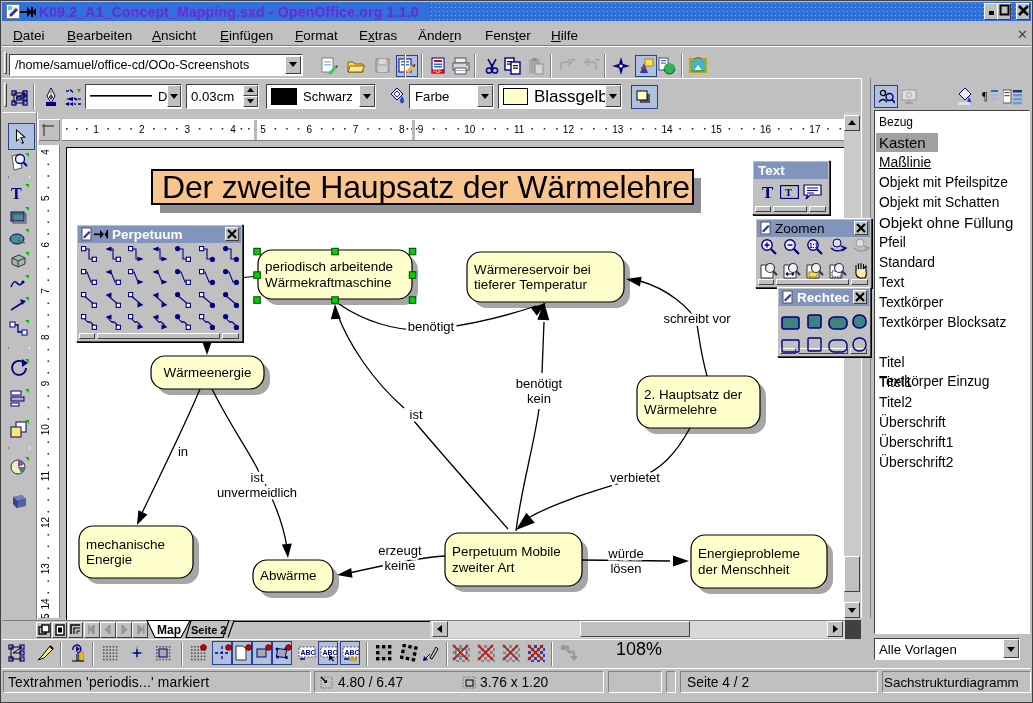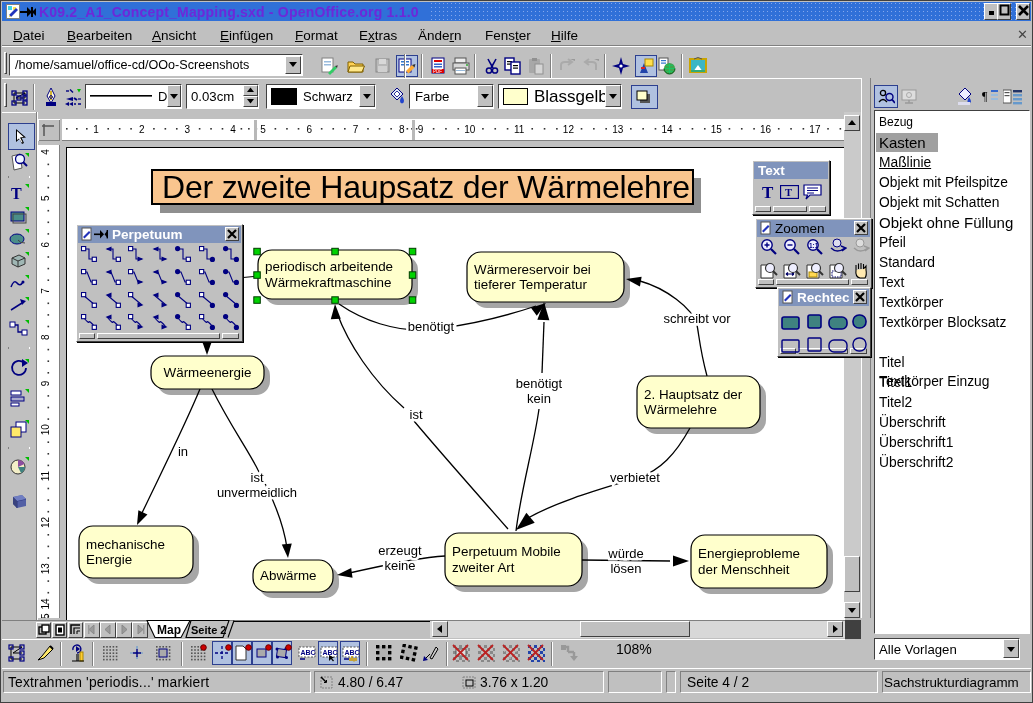--- a/index.html
+++ b/index.html
@@ -1226,15 +1226,15 @@
     <rect x="1" y="1" width="11" height="11" fill="none" stroke="#808080" stroke-dasharray="2 1"></rect>
     <path d="M1 1 L6 6" stroke="#000" stroke-width="1.4"></path>
     <path d="M4 6.5 L6.5 6.5 L6.5 4" stroke="#000" fill="none"></path>
   </svg>
 <div class="abs txt" style="left:338px;top:675px;font-size:13.8px;line-height:15.8px;white-space:nowrap;">4.80 / 6.47</div>
 <svg class="abs" style="left:462px;top:676px;" width="15" height="13" viewBox="0 0 15 13">
     <rect x="1" y="1" width="12" height="11" fill="none" stroke="#808080" stroke-dasharray="2 1"></rect>
     <rect x="4" y="4" width="7" height="6" fill="none" stroke="#000"></rect>
   </svg>
 <div class="abs txt" style="left:480px;top:675px;font-size:13.8px;line-height:15.8px;white-space:nowrap;">3.76 x 1.20</div>
-<div class="abs txt" style="left:616px;top:642px;font-size:14px;line-height:15.8px;white-space:nowrap;">108%</div>
+<div class="abs txt" style="left:616px;top:642px;font-size:18px;line-height:15.8px;white-space:nowrap;">108%</div>
 <div class="abs txt" style="left:687px;top:675px;font-size:13.8px;line-height:15.8px;white-space:nowrap;">Seite 4 / 2</div>
 <div class="abs txt" style="left:884px;top:675px;width:146px;overflow:hidden;font-size:13.4px;white-space:nowrap;">Sachstrukturdiagramm</div>
 <div class="abs" style="left:2px;top:696px;width:1029px;height:5px;background:#c0c0c0;"></div>
 </body></html>

